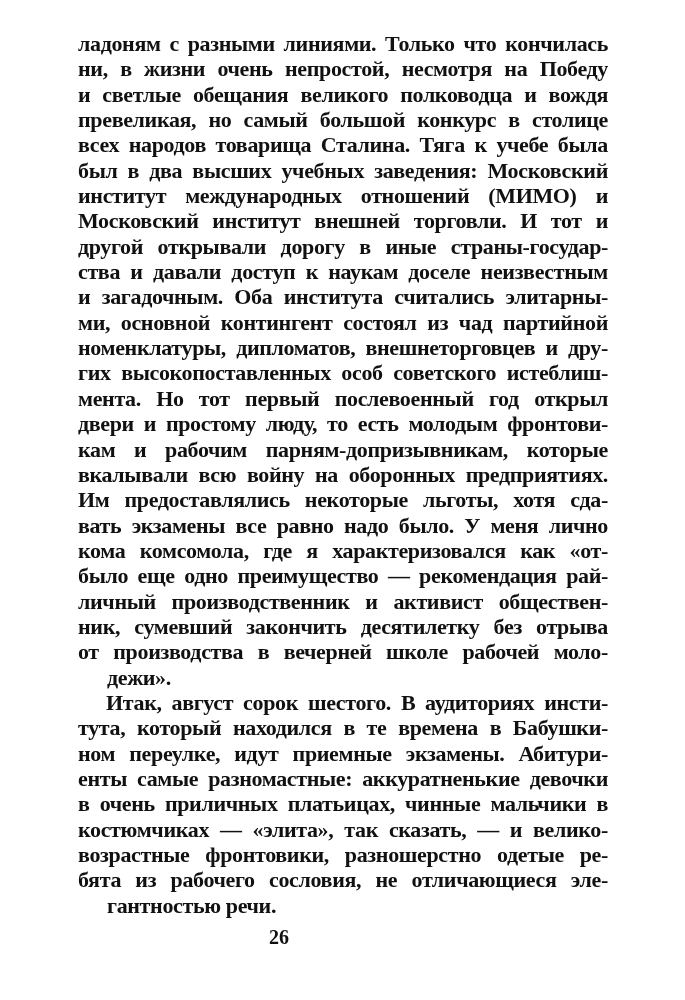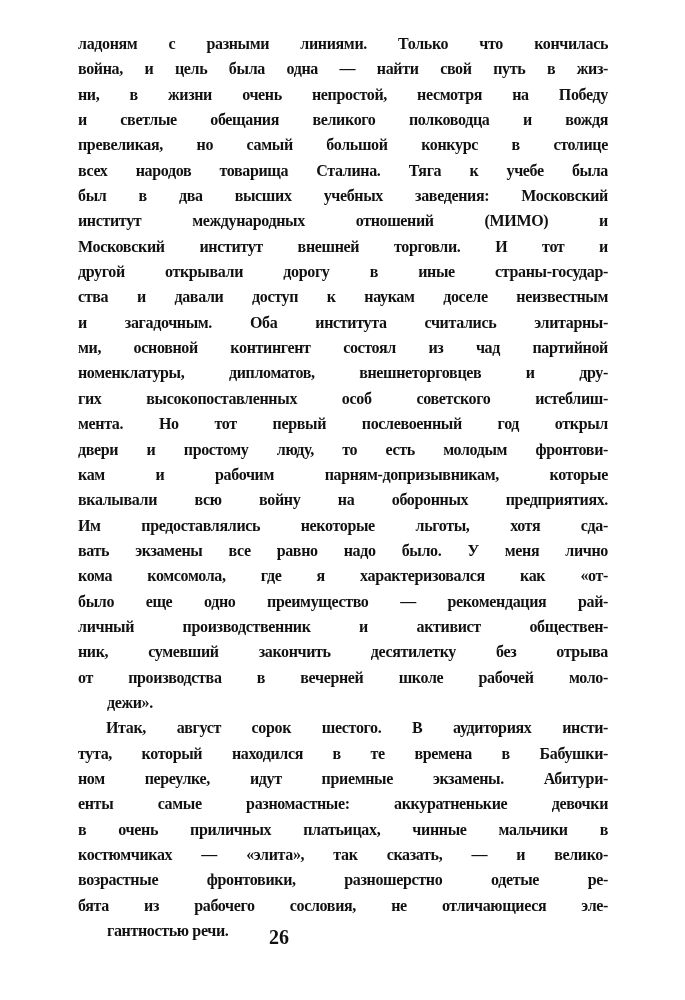--- a/index.html
+++ b/index.html
@@ -3,21 +3,21 @@
 <meta charset="utf-8">
 <style>
   html, body { margin: 0; padding: 0; background: #ffffff; }
   body { width: 685px; height: 1000px; position: relative; overflow: hidden; }
   .page-text {
     position: absolute;
     left: 78px;
     top: 31px;
     width: 530px;
     font-family: "Liberation Serif", serif;
-    font-size: 16px;
+    font-size: 22px;
     line-height: 25.35px;
     color: #111111;
     font-weight: bold;
     letter-spacing: -0.35px;
   }
   .line {
     display: block;
     white-space: nowrap;
     text-align: justify;
     text-align-last: justify;
@@ -35,21 +35,20 @@
     font-size: 20px;
     font-weight: bold;
     color: #111111;
   }
 </style>
 </head>
 <body>
 
 <div class="page-text">
   <span class="line">ладоням с разными линиями. Только что кончилась</span>
-  <span class="line">война, и цель была одна — найти свой путь в жиз-</span>
   <span class="line">ни, в жизни очень непростой, несмотря на Победу</span>
   <span class="line">и светлые обещания великого полководца и вождя</span>
   <span class="line">превеликая, но самый большой конкурс в столице</span>
   <span class="line">всех народов товарища Сталина. Тяга к учебе была</span>
   <span class="line">был в два высших учебных заведения: Московский</span>
   <span class="line">институт международных отношений (МИМО) и</span>
   <span class="line">Московский институт внешней торговли. И тот и</span>
   <span class="line">другой открывали дорогу в иные страны-государ-</span>
   <span class="line">ства и давали доступ к наукам доселе неизвестным</span>
   <span class="line">и загадочным. Оба института считались элитарны-</span>

